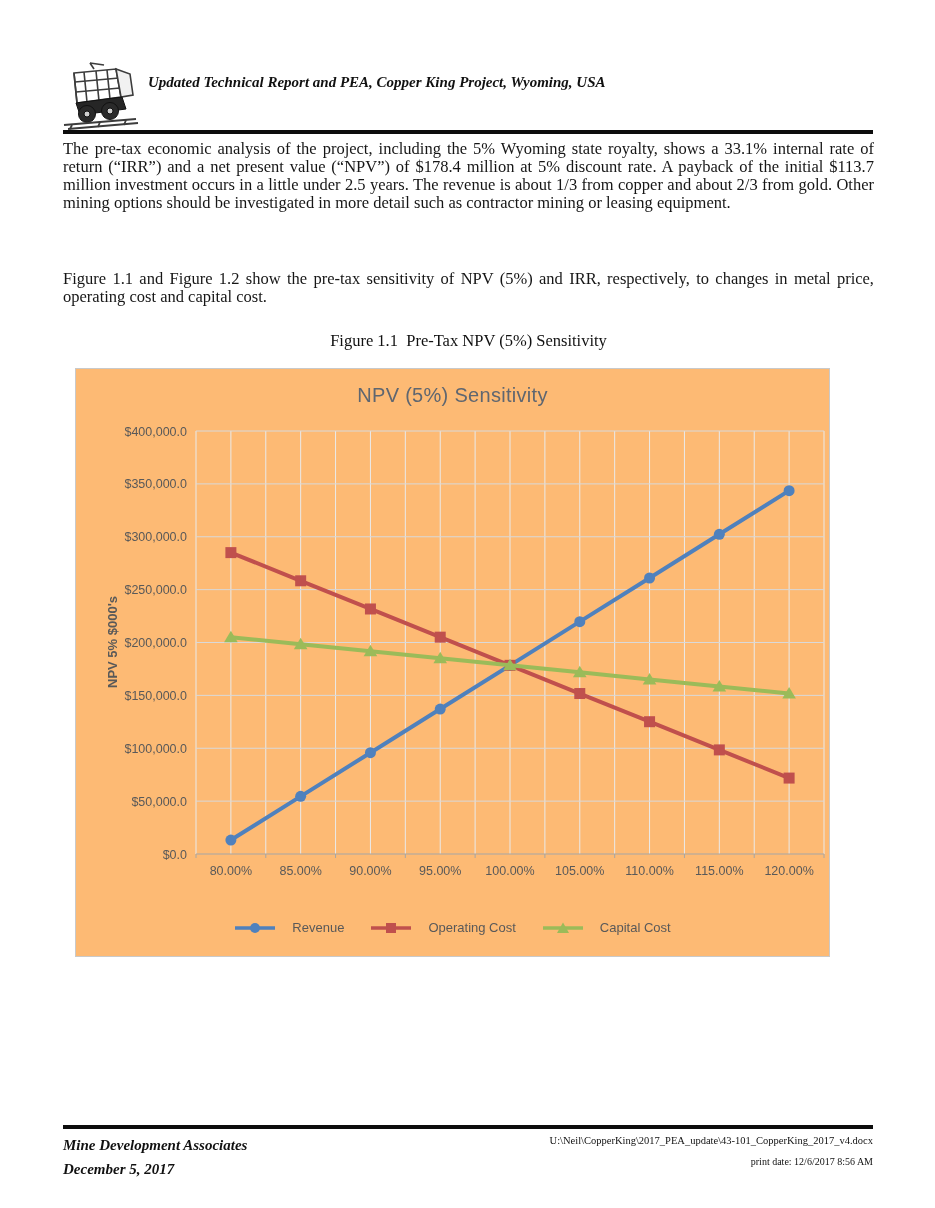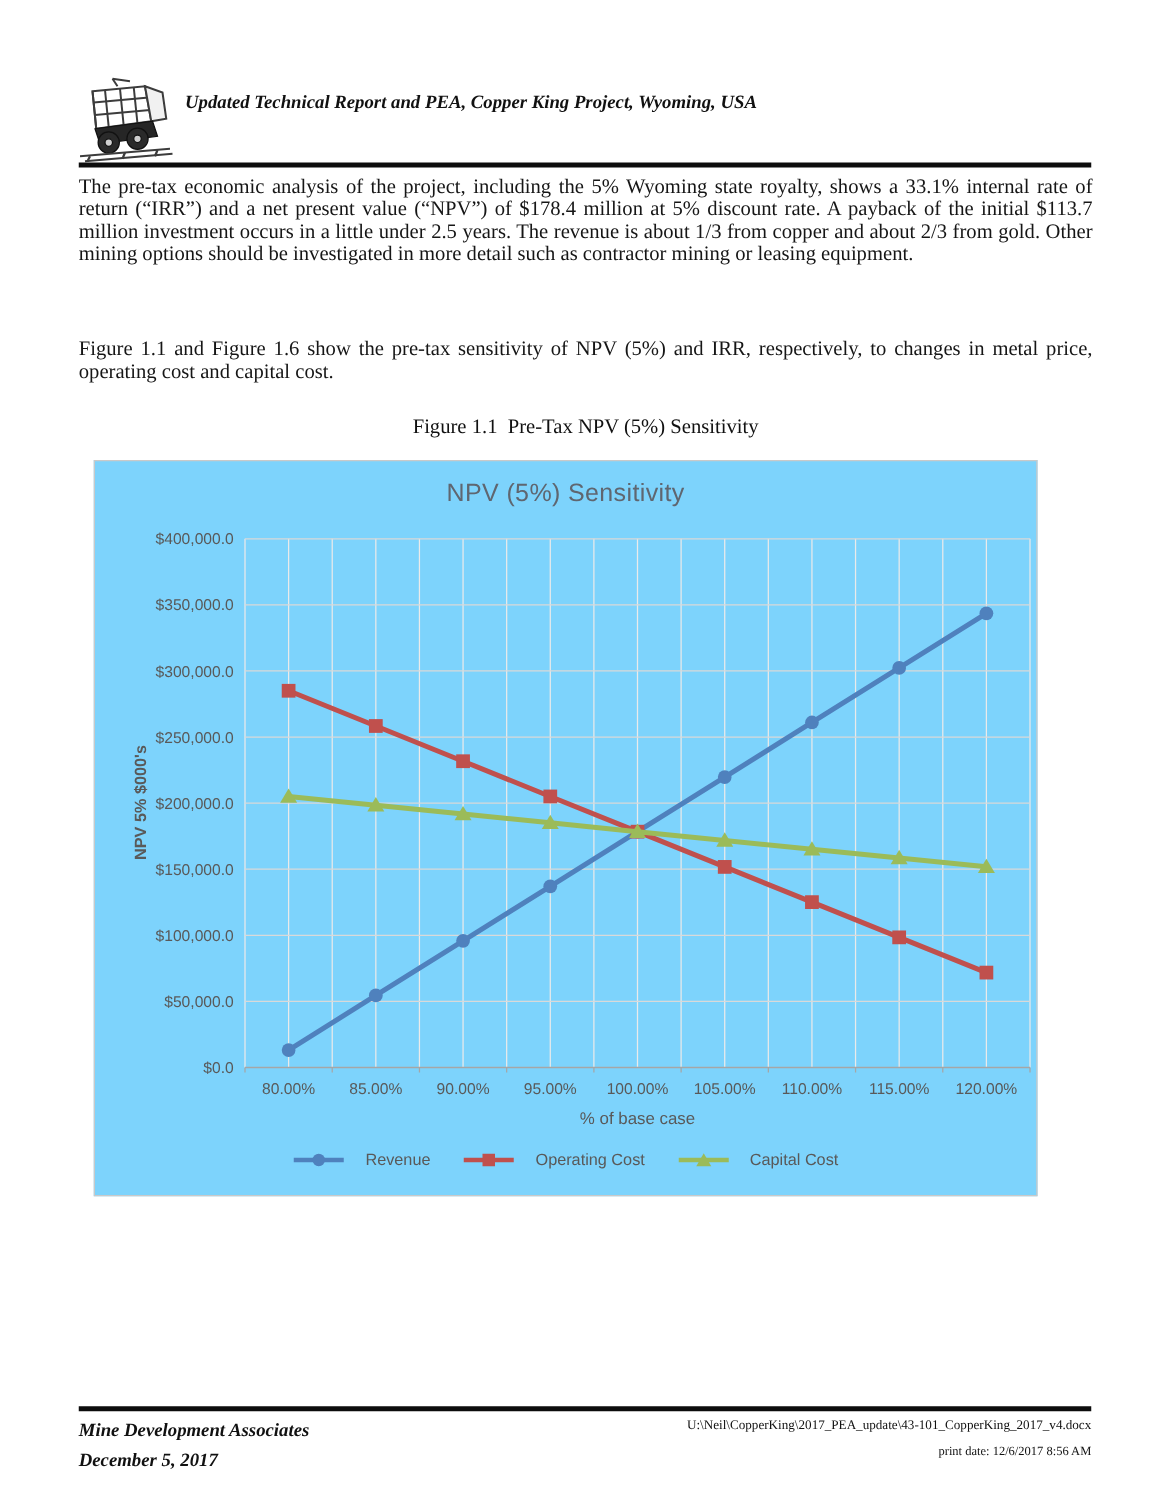--- a/index.html
+++ b/index.html
@@ -18,21 +18,21 @@
   .hdr-rule  { position:absolute; left:63px; top:116px; width:810px; height:4px; background:#0d0d0d; }
   
   .para { position:absolute; left:63px; width:811px; font-size:16.5px; line-height:18px;
           text-align:justify; color:#161616; }
   .para1 { top:126px; }
   .para2 { top:256px; }
   .fig-caption { position:absolute; left:63px; top:317px; width:811px; text-align:center;
                  font-size:16.5px; font-weight:normal; color:#111; white-space:pre-wrap; }
   
   .chart-box { position:absolute; left:75px; top:354px; width:755px; height:589px;
-               background:#7dd3fc; border:1px solid #c9c9c9;
+               background:#fdba74; border:1px solid #c9c9c9;
                font-family:"Liberation Sans", sans-serif; }
   .chart-title { position:absolute; top:15px; left:0; width:100%; text-align:center;
                  font-size:20px; color:#5f6670; letter-spacing:.3px; }
   .y-axis-title { position:absolute; left:36px; top:273px; transform:translate(-50%,-50%) rotate(-90deg);
                   white-space:nowrap; font-size:13px; font-weight:bold; color:#595959; }
   .x-axis-title { position:absolute; top:518px; left:120px; width:628px; text-align:center;
                   font-size:13.5px; color:#595959; }
   #plot-svg { position:absolute; left:0; top:0; }
   .legend { position:absolute; top:551px; left:0; width:100%; display:flex;
             justify-content:center; align-items:center; gap:26px; }
@@ -80,21 +80,21 @@
       <line x1="66" y1="59" x2="64" y2="64"></line>
     </g>
   </svg>
 
   <div class="hdr-block">
     <div class="hdr-line1">Updated Technical Report and PEA, Copper King Project, Wyoming, USA</div>
   </div>
   <div class="hdr-rule"></div>
 
   <p class="para para1">The pre-tax economic analysis of the project, including the 5% Wyoming state royalty, shows a 33.1% internal rate of return (“IRR”) and a net present value (“NPV”) of $178.4 million at 5% discount rate.  A payback of the initial $113.7 million investment occurs in a little under 2.5 years.  The revenue is about 1/3 from copper and about 2/3 from gold.  Other mining options should be investigated in more detail such as contractor mining or leasing equipment.</p>
-  <p class="para para2">Figure 1.1 and Figure 1.6 show the pre-tax sensitivity of NPV (5%) and IRR, respectively, to changes in metal price, operating cost and capital cost.</p>
+  <p class="para para2">Figure 1.1 and Figure 1.2 show the pre-tax sensitivity of NPV (5%) and IRR, respectively, to changes in metal price, operating cost and capital cost.</p>
 
   <div class="fig-caption">Figure 1.1  Pre-Tax NPV (5%) Sensitivity</div>
 
   <div class="chart-box">
     <div class="chart-title">NPV (5%) Sensitivity</div>
     <div class="y-axis-title">NPV 5% $000's</div>
     <svg id="plot-svg" width="755" height="589" viewBox="0 0 755 589">
         <g>
           <line x1="120" y1="62" x2="120" y2="485" stroke="#eaeaea" stroke-width="1"></line>
           <line x1="154.88888888888889" y1="62" x2="154.88888888888889" y2="485" stroke="#eaeaea" stroke-width="1"></line>
@@ -191,21 +191,20 @@
           <polygon points="224.66666666666669,268.692 217.86666666666667,280.192 231.4666666666667,280.192" fill="#9BBB59"></polygon>
           <polygon points="294.44444444444446,275.77725 287.64444444444445,287.27725 301.24444444444447,287.27725" fill="#9BBB59"></polygon>
           <polygon points="364.22222222222223,282.75675 357.4222222222222,294.25675 371.02222222222224,294.25675" fill="#9BBB59"></polygon>
           <polygon points="434,289.842 427.2,301.342 440.8,301.342" fill="#9BBB59"></polygon>
           <polygon points="503.77777777777777,296.8215 496.97777777777776,308.3215 510.5777777777778,308.3215" fill="#9BBB59"></polygon>
           <polygon points="573.5555555555555,303.90675 566.7555555555556,315.40675 580.3555555555555,315.40675" fill="#9BBB59"></polygon>
           <polygon points="643.3333333333334,310.88625 636.5333333333334,322.38625 650.1333333333333,322.38625" fill="#9BBB59"></polygon>
           <polygon points="713.1111111111111,317.9715 706.3111111111111,329.4715 719.911111111111,329.4715" fill="#9BBB59"></polygon>
         </g>
       </svg>
-    <div class="x-axis-title">% of base case</div>
     <div class="legend" id="legend">
         <div class="legend-item">
           <svg width="42" height="14">
             <line x1="1" y1="7" x2="41" y2="7" stroke="#4F81BD" stroke-width="3.5"></line>
             <circle cx="21" cy="7" r="5" fill="#4F81BD"></circle>
           </svg>
           <span class="legend-label">Revenue</span>
         </div>
         <div class="legend-item">
           <svg width="42" height="14">

